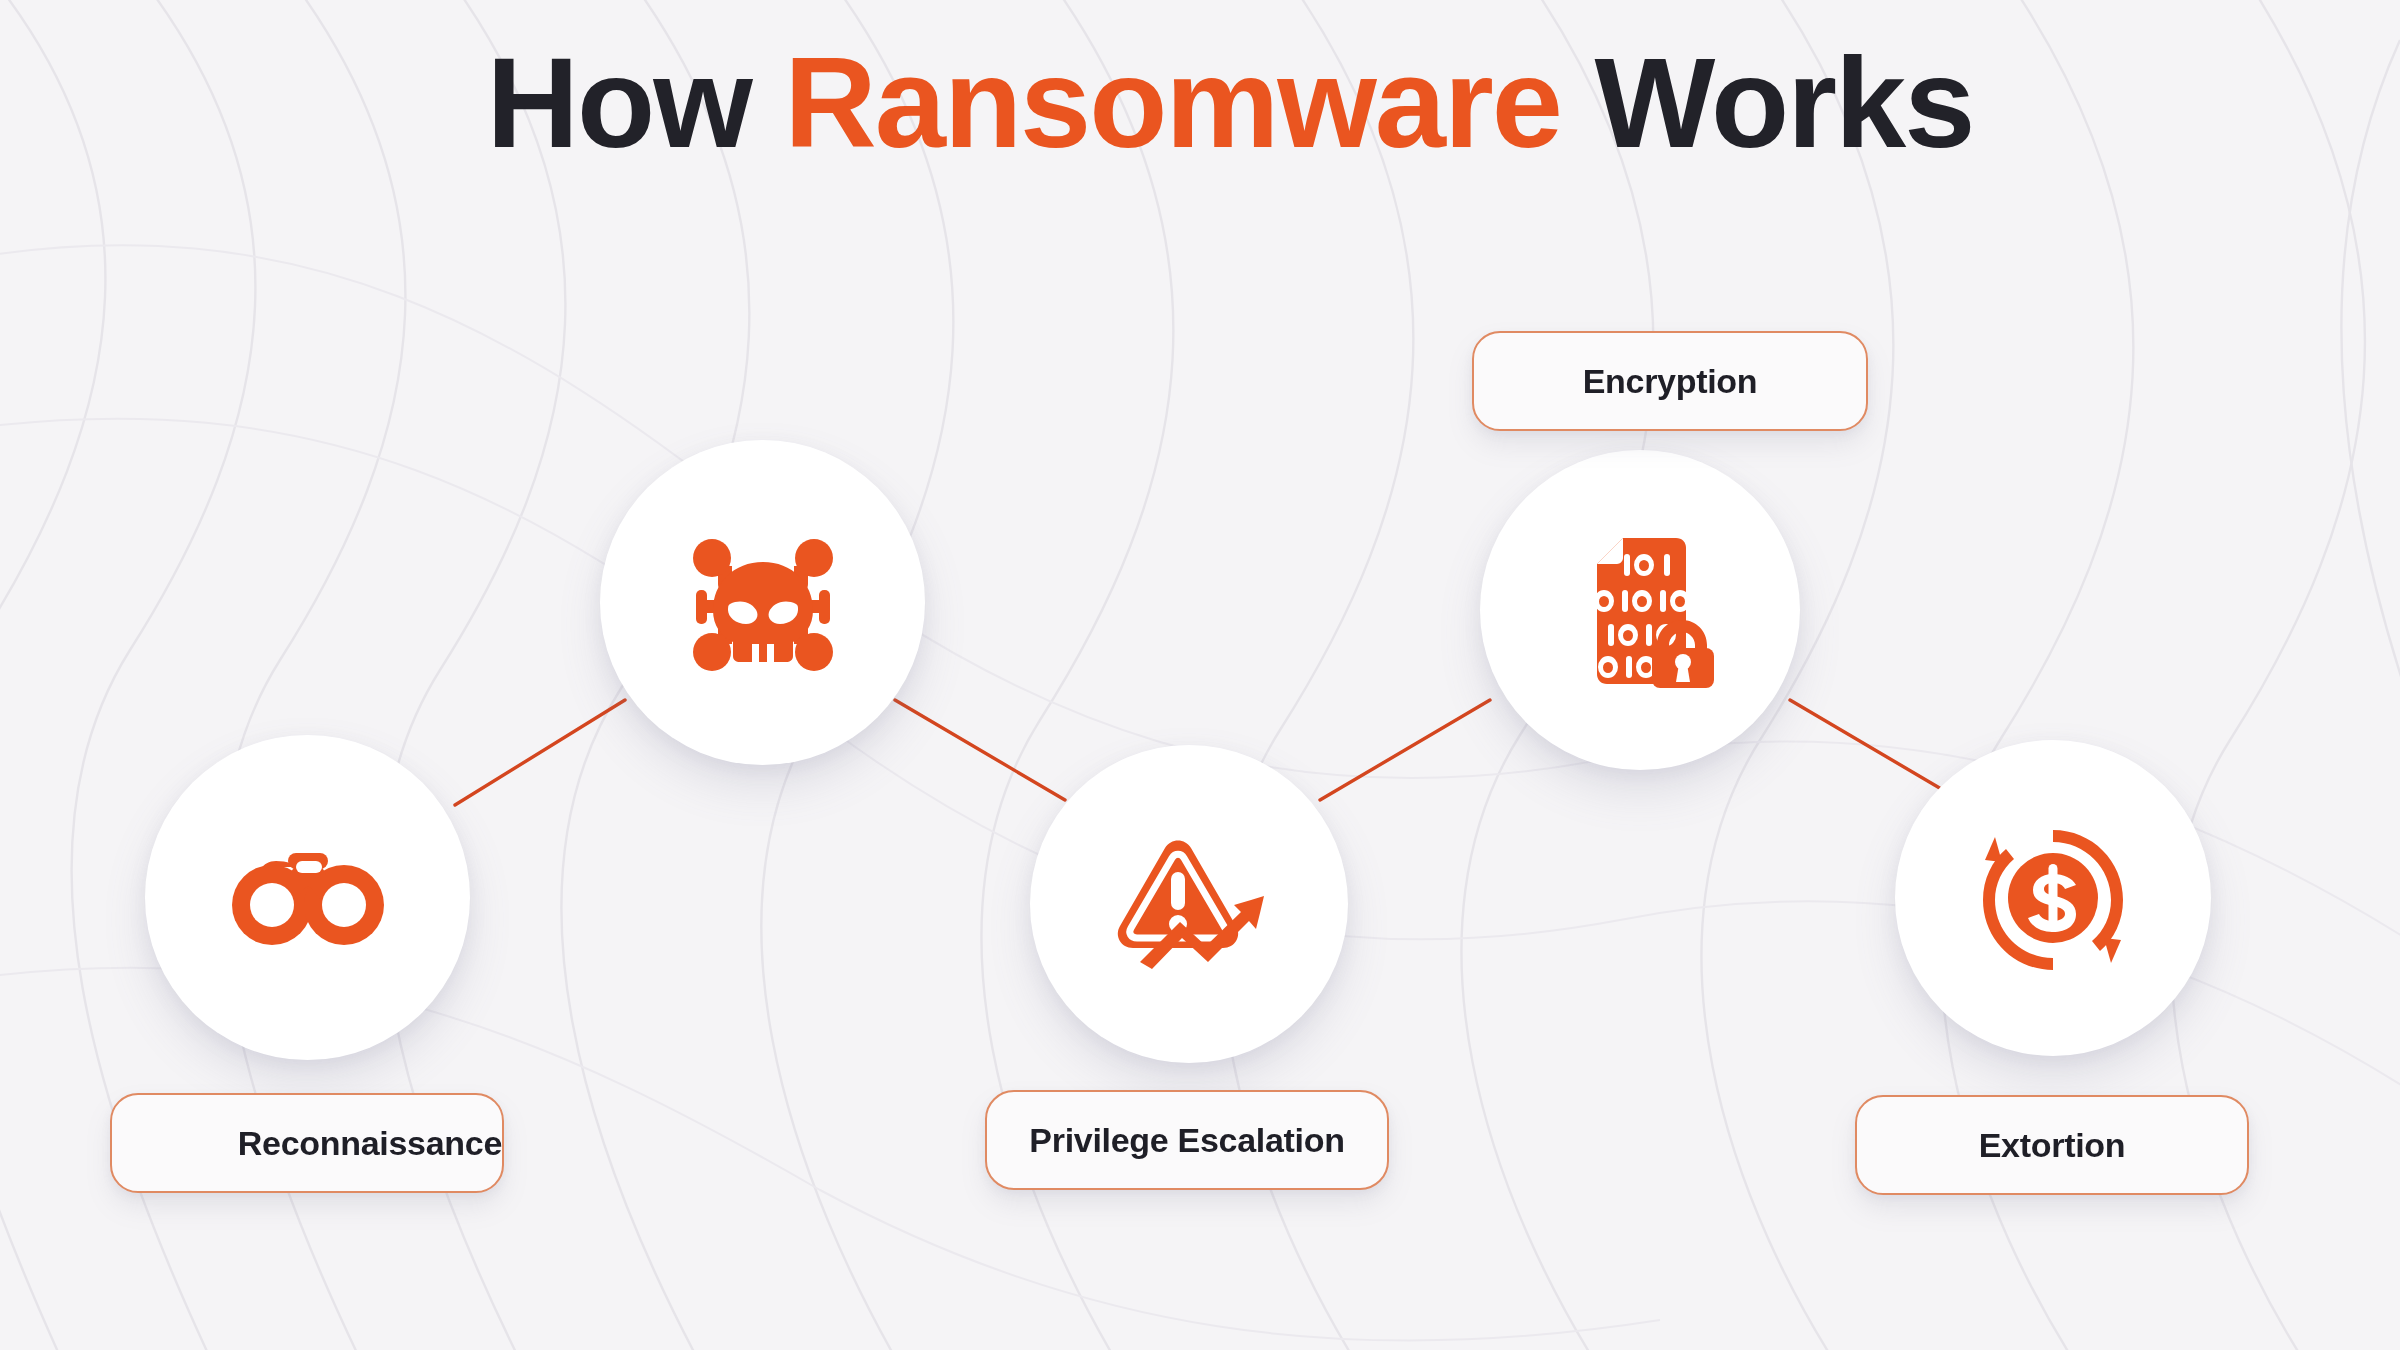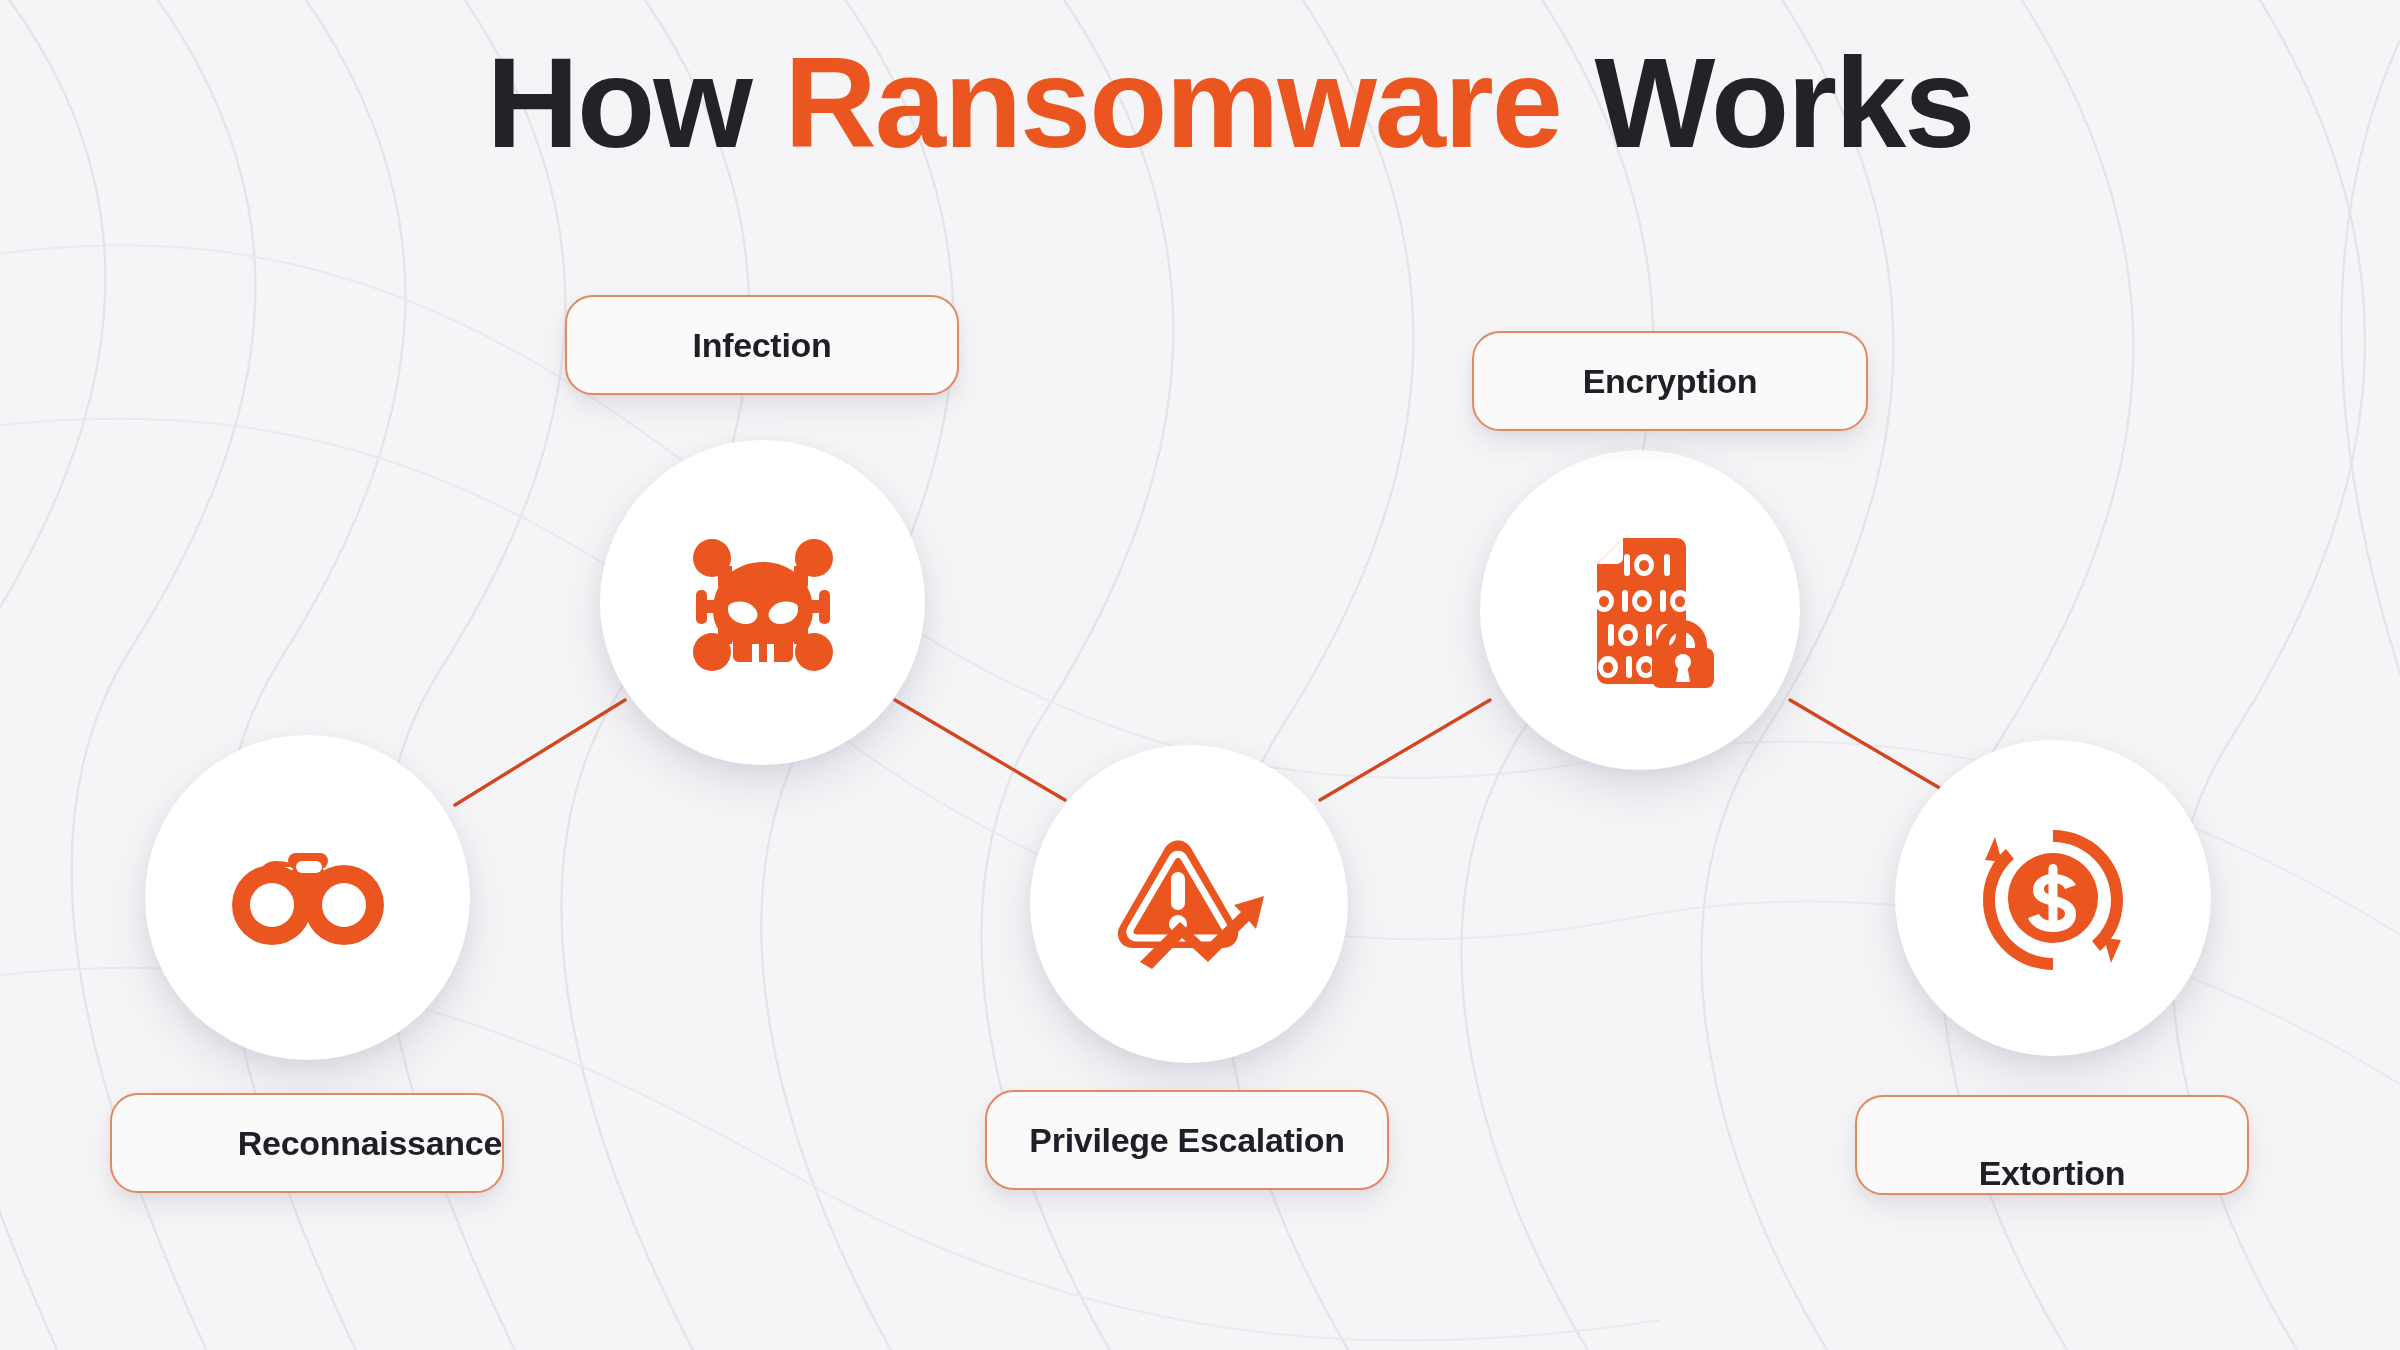--- a/index.html
+++ b/index.html
@@ -175,23 +175,20 @@
       <g fill="#ffffff">
 
         <path d="M50,82 C62,76 74,82 77,90 C79,96 74,102 66,102 C56,102 48,95 48,88 C48,85 48,83 50,82 Z"></path>
         <path d="M116,82 C104,76 92,82 89,90 C87,96 92,102 100,102 C110,102 118,95 118,88 C118,85 118,83 116,82 Z"></path>
 
         <rect x="72" y="122" width="7" height="18"></rect>
         <rect x="87" y="122" width="7" height="18"></rect>
       </g>
     </svg>
   </div>
-  <div class="pill" style="left:565px; top:295px; width:390px; height:96px;">
-    <span>Infection</span>
-  </div>
 
   <div class="node-circle" style="left:1030px; top:745px; width:318px; height:318px;">
     <svg width="162" height="140" viewBox="0 0 162 140">
       <g fill="#ea5520">
 
         <path d="M57,14 C63,4 77,4 83,14 L128,92 C134,102 127,114 115,114
                  L25,114 C13,114 6,102 12,92 Z"></path>
       </g>
       <g fill="none" stroke="#ffffff" stroke-width="7" stroke-linejoin="round">
         <path d="M64,24 C67,19 73,19 76,24 L117,94 C120,99 117,104 111,104
@@ -276,17 +273,17 @@
 
         <path d="M78,8 C117,8 148,39 148,78 C148,99 139,117 125,129 L117,119
                  C129,109 136,94 136,78 C136,46 110,20 78,20 Z"></path>
         <path d="M129,116 L146,118 L136,141 Z"></path>
         <path d="M78,148 C39,148 8,117 8,78 C8,57 17,39 31,27 L39,37
                  C27,47 20,62 20,78 C20,110 46,136 78,136 Z"></path>
         <path d="M27,40 L10,38 L20,15 Z"></path>
       </g>
     </svg>
   </div>
-  <div class="pill" style="left:1855px; top:1095px; width:390px; height:96px;align-items:flex-end;">
+  <div class="pill" style="left:1855px; top:1095px; width:390px; height:96px;">
     <span>Extortion</span>
   </div>
 
 </div>
 
 </body></html>

